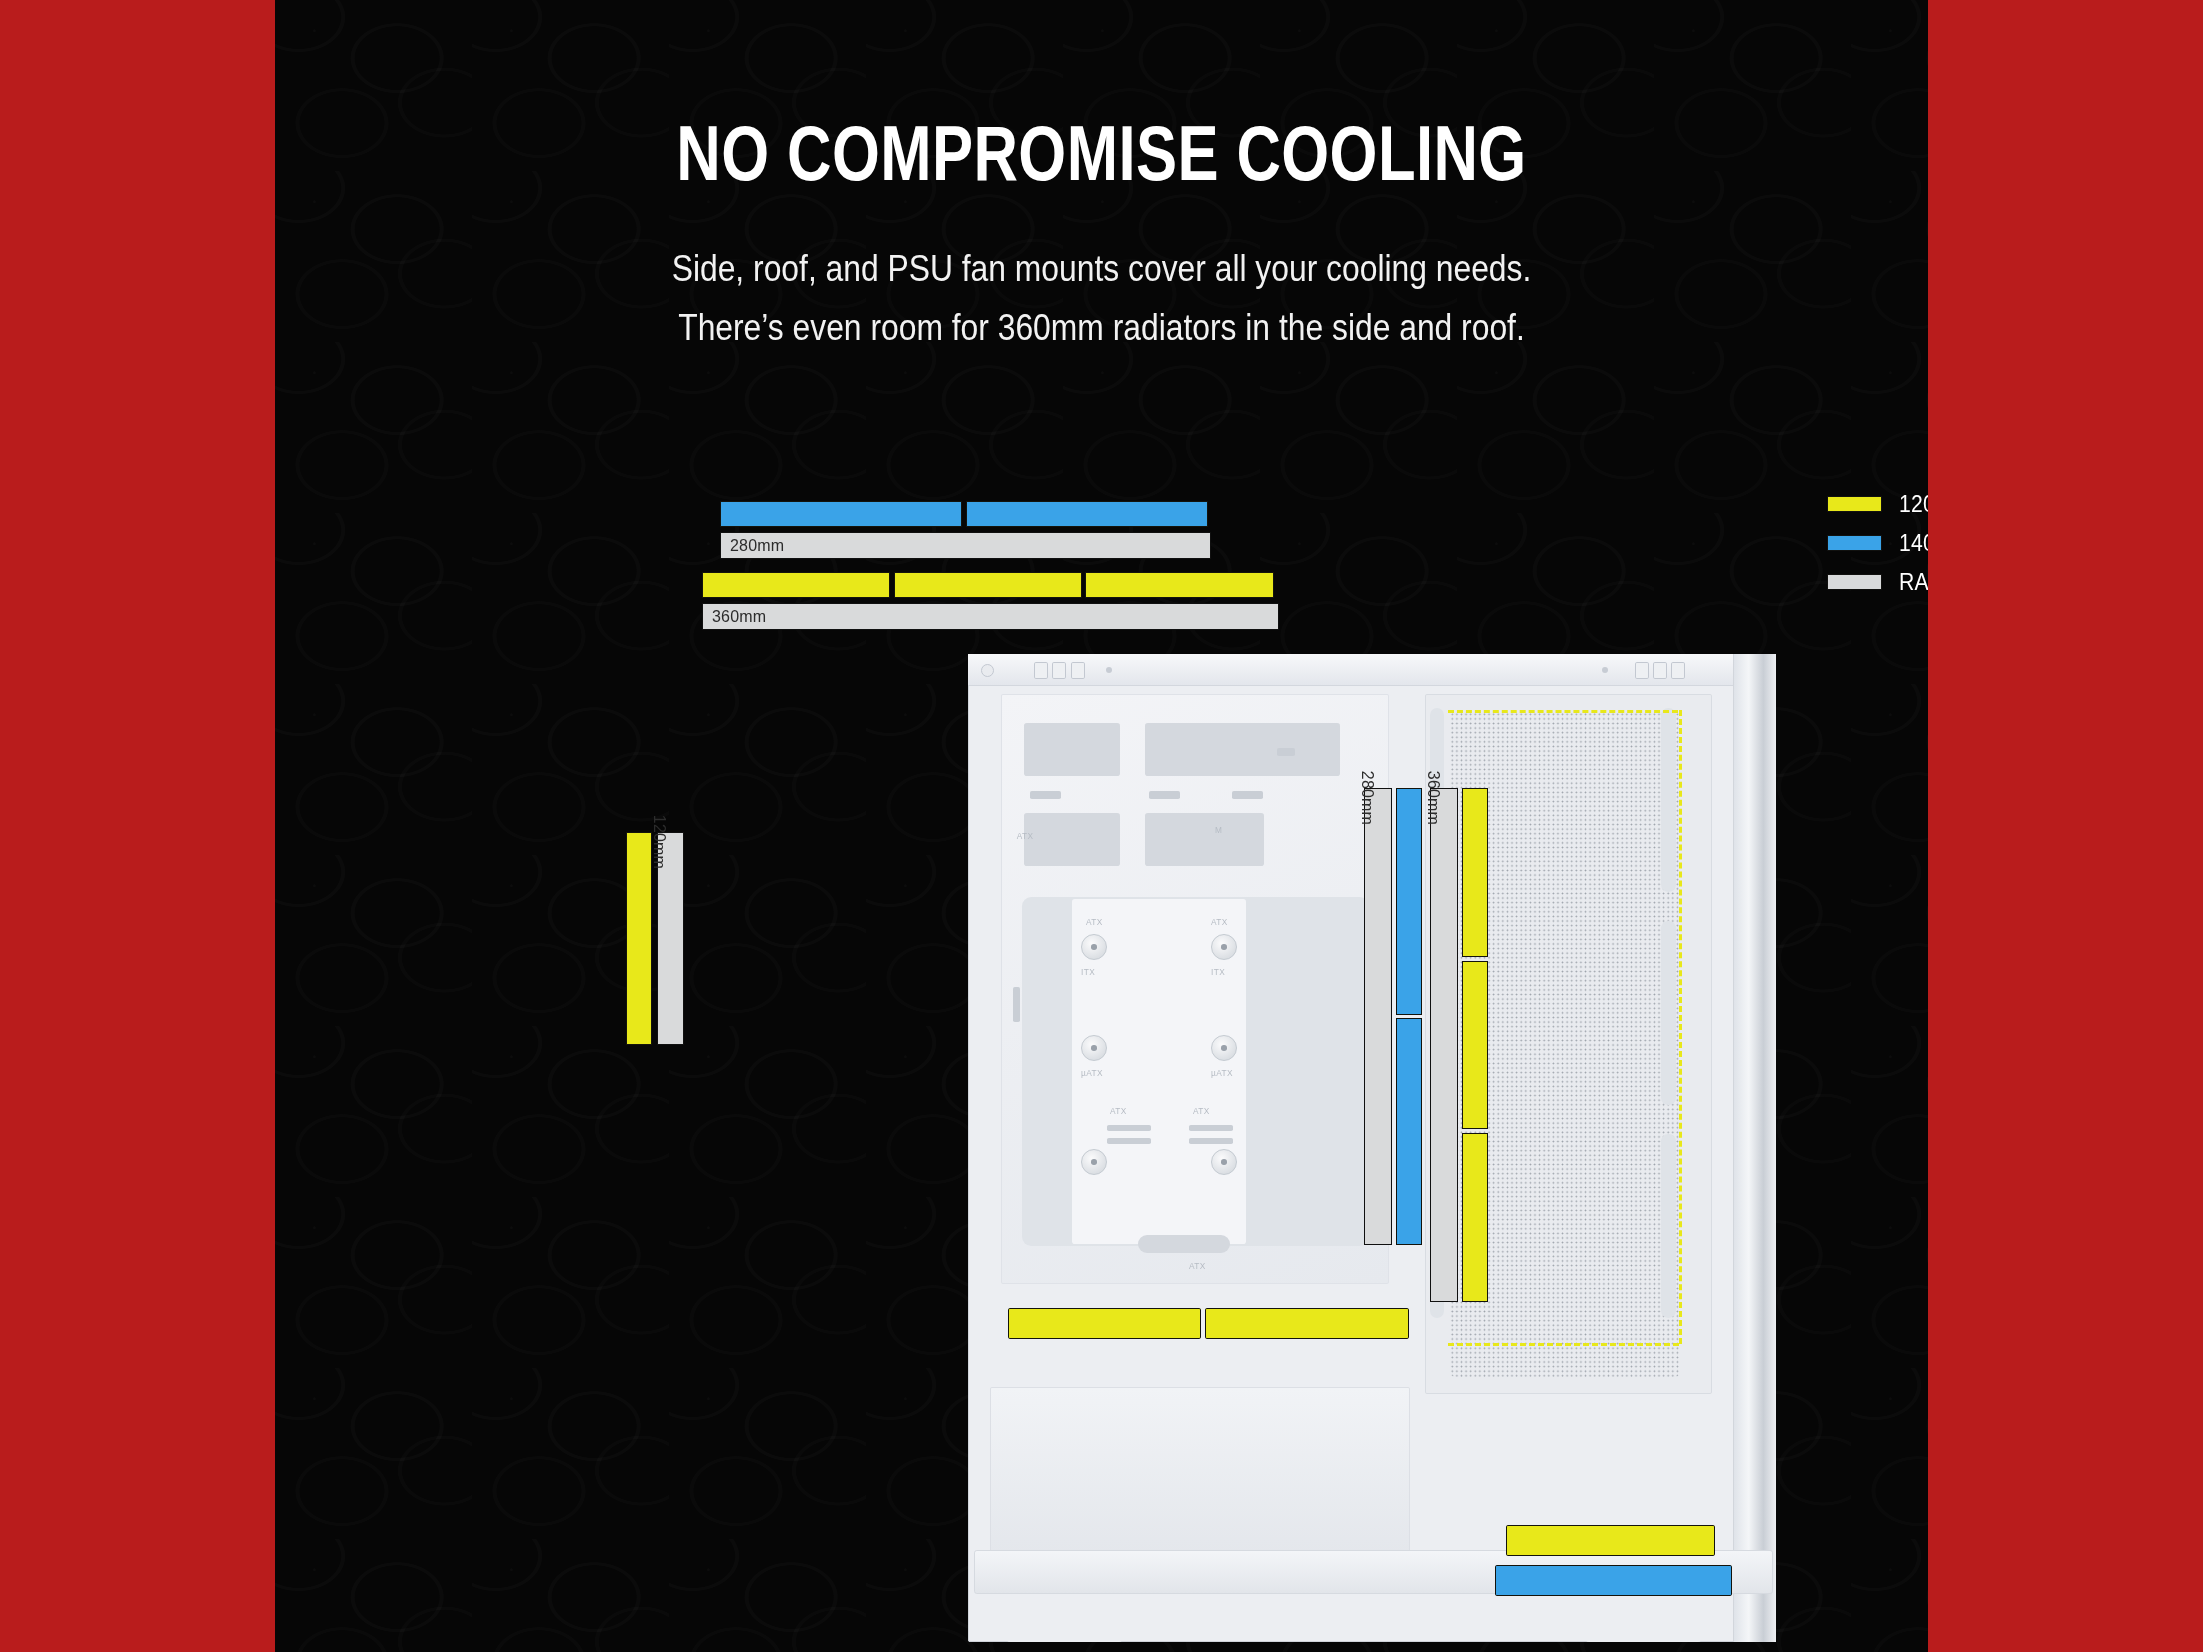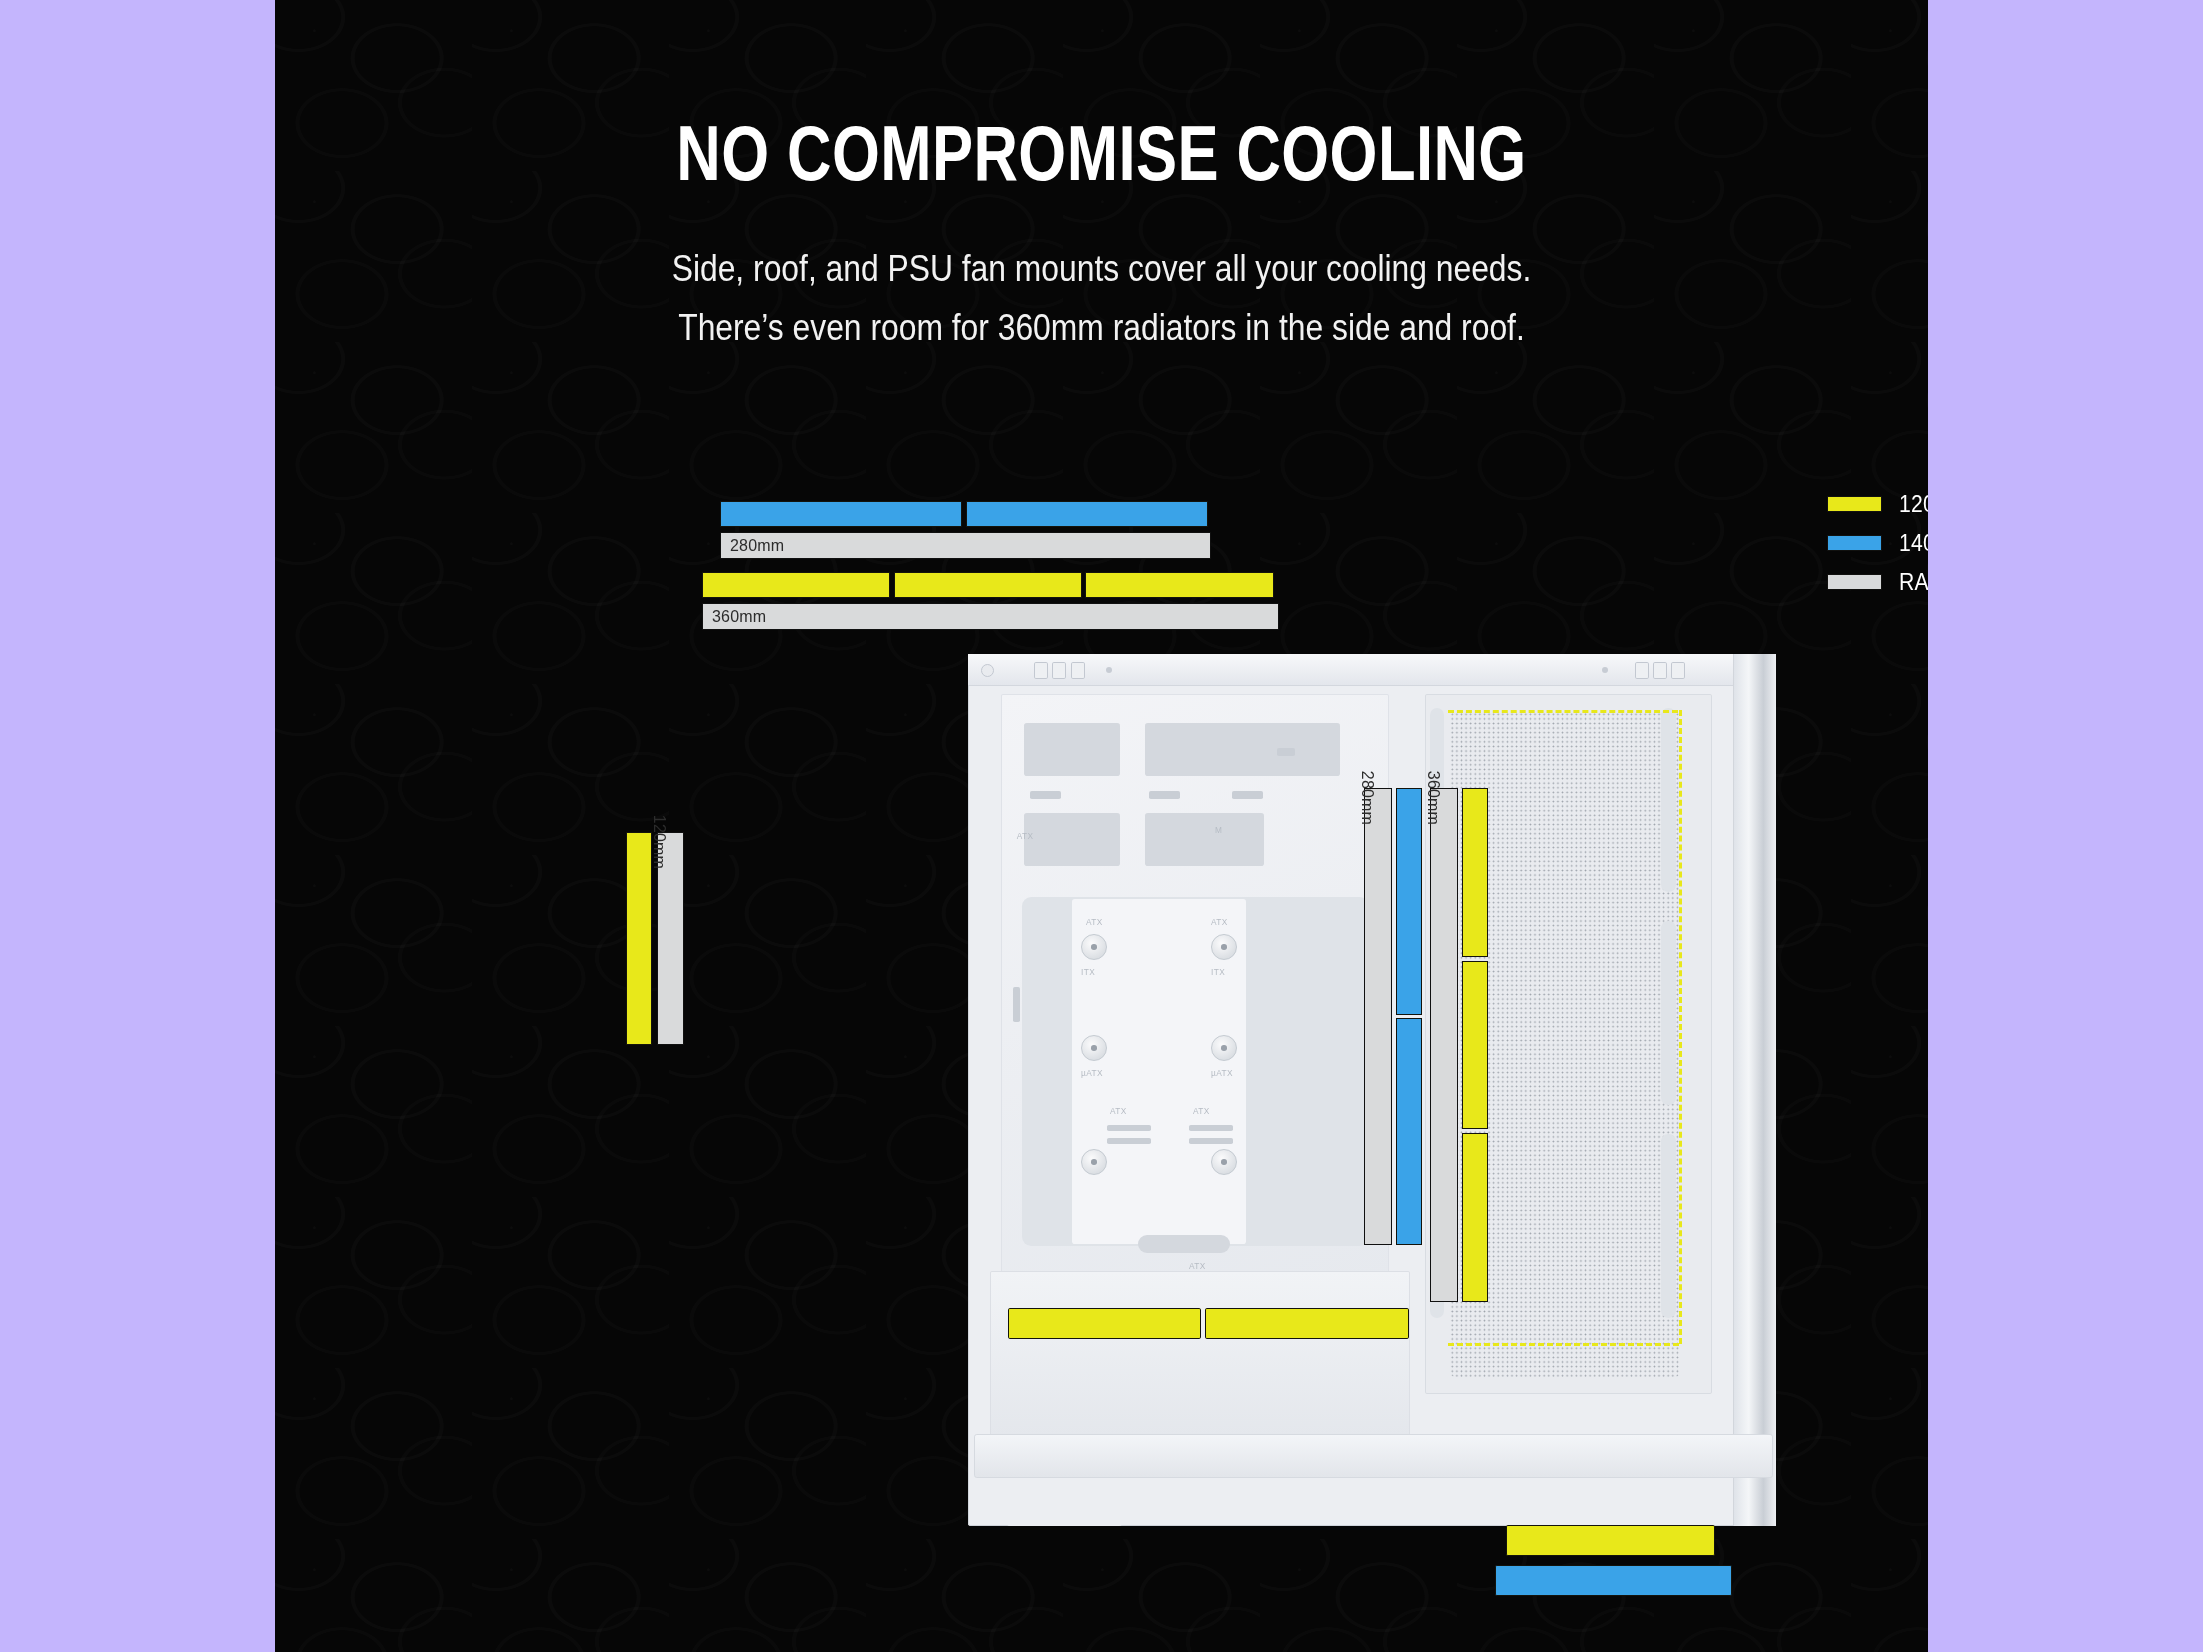--- a/index.html
+++ b/index.html
@@ -1,18 +1,18 @@
 <!DOCTYPE html>
 <html style="font-size:14.7px"><head>
 <meta charset="utf-8">
 <style>
   html,body{margin:0;padding:0;background:#ffffff;}
   body{width:2204px;height:1653px;font-family:"Liberation Sans",sans-serif;overflow:hidden;}
 
-  .canvas{position:relative;width:2204px;height:1653px;background:#c4b5fd;}
+  .canvas{position:relative;width:2204px;height:1653px;background:#b91c1c;}
 
   
   .panel{
     position:absolute;left:275px;top:0;width:1653px;height:1653px;
     background:#060606;overflow:hidden;
   }
   
   .panel .tex{
     position:absolute;inset:0;
     background-image:
@@ -69,21 +69,21 @@
     box-sizing:border-box;
   }
   .vrad span{
     position:absolute;top:9.2px;left:50%;
     transform:translateX(-50%) rotate(90deg) scaleX(.92);
     transform-origin:50% 0;white-space:nowrap;
     font-size:17.4px;color:#2c2c2c;letter-spacing:0.2px;
   }
 
   
-  .case{position:absolute;left:693px;top:654px;width:808px;height:872px;border-radius:17px;}
+  .case{position:absolute;left:693px;top:654px;width:808px;height:988px;border-radius:17px;}
   .case .shell{
     position:absolute;inset:0;background:#eceef2;
     border-radius:2.8px;
     box-shadow:inset 0 0 0 0.9px #cfd3da;
   }
   .roofbar{
     position:absolute;left:0;top:0;width:100%;height:31px;
     background:linear-gradient(#f7f8fa,#e3e6ec);border-bottom:0.9px solid #d3d7de;
   }
   .roof-hole{position:absolute;top:10px;width:11px;height:11px;border-radius:50%;

